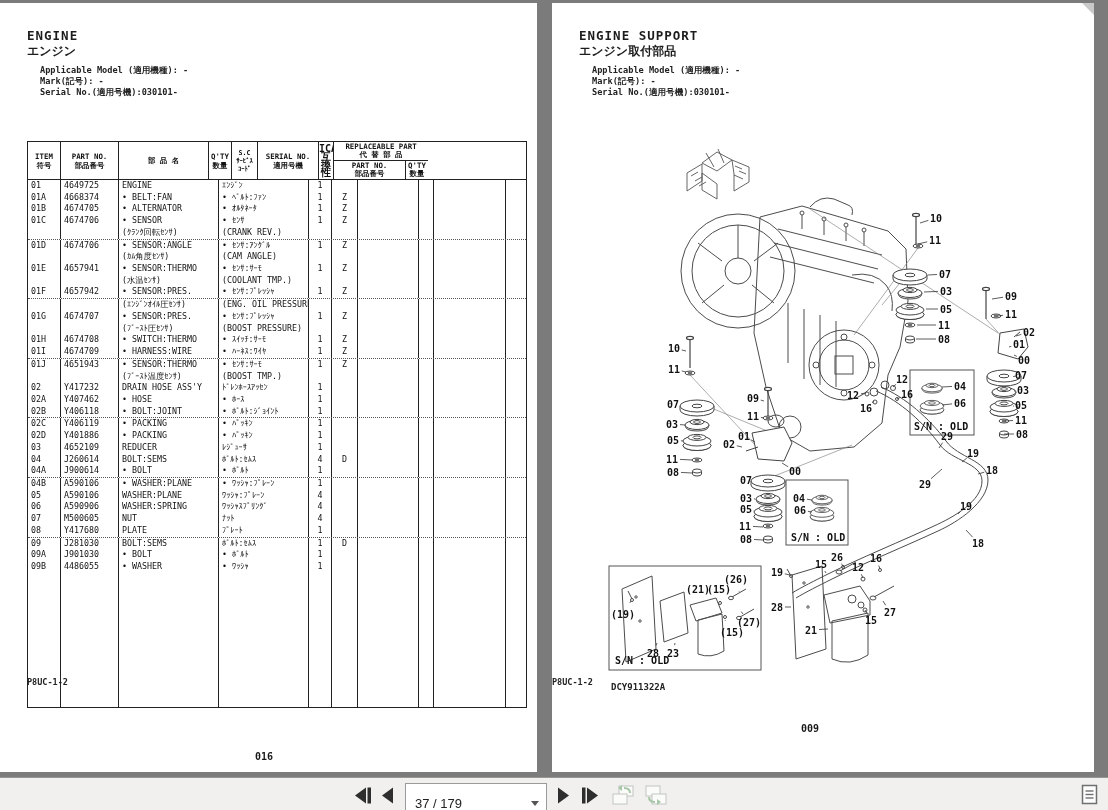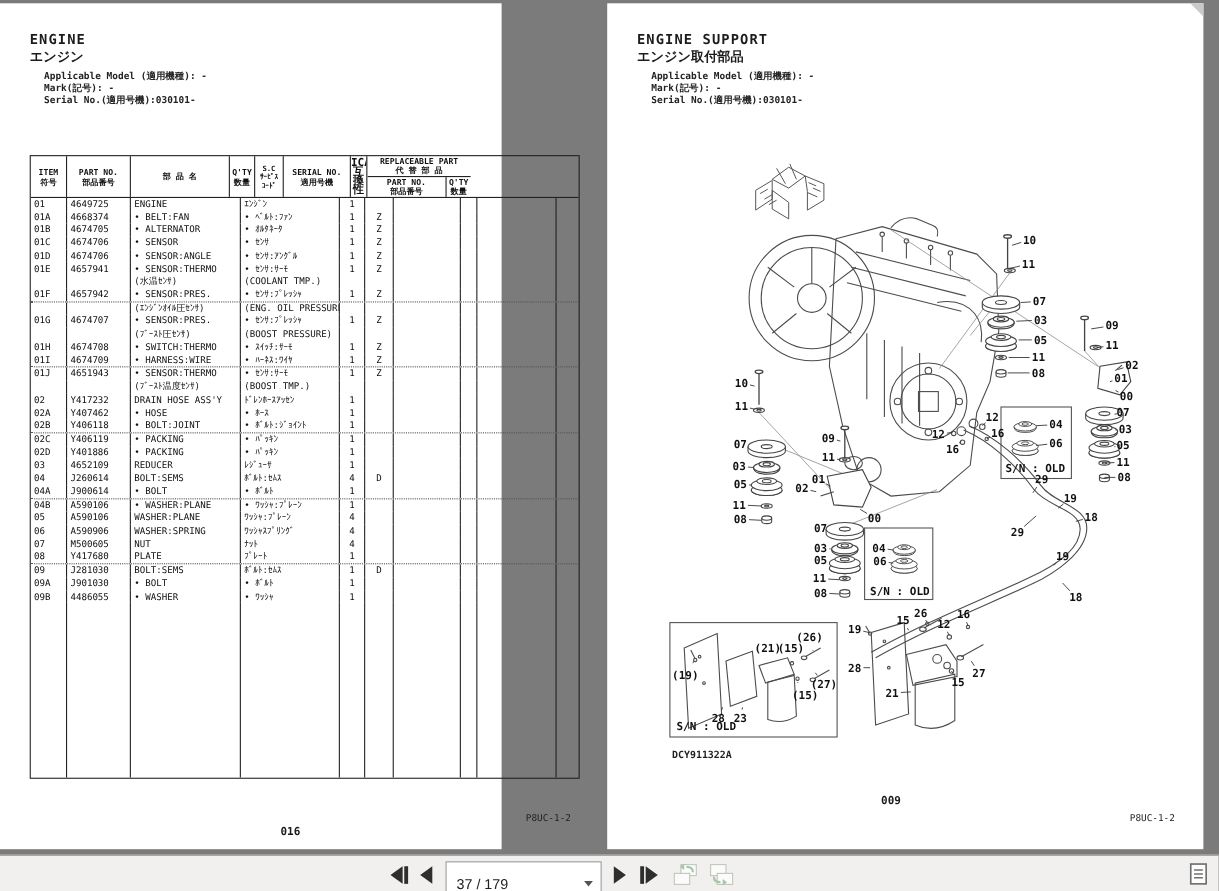--- a/index.html
+++ b/index.html
@@ -2,28 +2,28 @@
 <html><head>
 <meta charset="utf-8">
 <style>
   html,body{margin:0;padding:0;}
   body{
     width:1108px;height:810px;position:relative;overflow:hidden;
     background:#7b7b7b;
     font-family:"DejaVu Sans Mono","Liberation Mono",monospace;
   }
   .page{position:absolute;top:3px;height:769px;background:#ffffff;}
-  .page-a{left:0;width:456px;}
+  .page-a{left:0;width:537px;}
   .page-b{left:552px;width:542px;}
   .dogear{position:absolute;right:0;top:0;width:0;height:0;
     border-left:12px solid transparent;border-top:12px solid #c9c9c9;}
   .pg-title-en{position:absolute;left:27px;top:25px;font-size:12.5px;font-weight:bold;color:#1c1c1c;letter-spacing:1px;}
   .pg-title-jp{position:absolute;left:27px;top:40px;font-size:12px;font-weight:bold;color:#1c1c1c;}
   .pg-meta{position:absolute;left:40px;top:62px;font-size:8.6px;font-weight:bold;color:#222;line-height:11px;}
-  .pg-footer-code{position:absolute;font-size:8.5px;font-weight:normal;color:#222;top:736px;text-align:right;}
+  .pg-footer-code{position:absolute;font-size:8.5px;font-weight:bold;color:#222;top:674px;}
   .page-a .pg-footer-code{left:27px;width:492px;}
   .page-b .pg-footer-code{left:0;width:516px;}
   .pg-number{position:absolute;font-size:10px;font-weight:bold;color:#1a1a1a;text-align:center;width:80px;}
   .page-a .pg-number{left:224px;top:748px;}
   .page-b .pg-number{left:218px;top:720px;}
   .figure-code{position:absolute;left:59px;top:679px;font-size:9px;font-weight:bold;color:#222;}
 
   
   .parts-table{position:absolute;left:27px;top:138px;width:500px;height:567px;
     border:1px solid #222;box-sizing:border-box;color:#111;}
@@ -178,27 +178,51 @@
             <div class="tcell c1">4674706</div>
             <div class="tcell c2">• SENSOR</div>
             <div class="tcell c3">• ｾﾝｻ</div>
             <div class="tcell c4">1</div>
             <div class="tcell c5">Z</div>
             <div class="tcell c6"></div>
             <div class="tcell c7"></div>
             <div class="tcell c8"></div>
             <div class="tcell c9"></div>
           </div>
+          <div class="trow dotted">
+            <div class="tcell c0"></div>
+            <div class="tcell c1"></div>
+            <div class="tcell c2">(ｸﾗﾝｸ回転ｾﾝｻ)</div>
+            <div class="tcell c3">(CRANK REV.)</div>
+            <div class="tcell c4"></div>
+            <div class="tcell c5"></div>
+            <div class="tcell c6"></div>
+            <div class="tcell c7"></div>
+            <div class="tcell c8"></div>
+            <div class="tcell c9"></div>
+          </div>
           <div class="trow">
             <div class="tcell c0">01D</div>
             <div class="tcell c1">4674706</div>
             <div class="tcell c2">• SENSOR:ANGLE</div>
             <div class="tcell c3">• ｾﾝｻ:ｱﾝｸﾞﾙ</div>
             <div class="tcell c4">1</div>
             <div class="tcell c5">Z</div>
+            <div class="tcell c6"></div>
+            <div class="tcell c7"></div>
+            <div class="tcell c8"></div>
+            <div class="tcell c9"></div>
+          </div>
+          <div class="trow">
+            <div class="tcell c0"></div>
+            <div class="tcell c1"></div>
+            <div class="tcell c2">(ｶﾑ角度ｾﾝｻ)</div>
+            <div class="tcell c3">(CAM ANGLE)</div>
+            <div class="tcell c4"></div>
+            <div class="tcell c5"></div>
             <div class="tcell c6"></div>
             <div class="tcell c7"></div>
             <div class="tcell c8"></div>
             <div class="tcell c9"></div>
           </div>
           <div class="trow">
             <div class="tcell c0">01E</div>
             <div class="tcell c1">4657941</div>
             <div class="tcell c2">• SENSOR:THERMO</div>
             <div class="tcell c3">• ｾﾝｻ:ｻｰﾓ</div>

